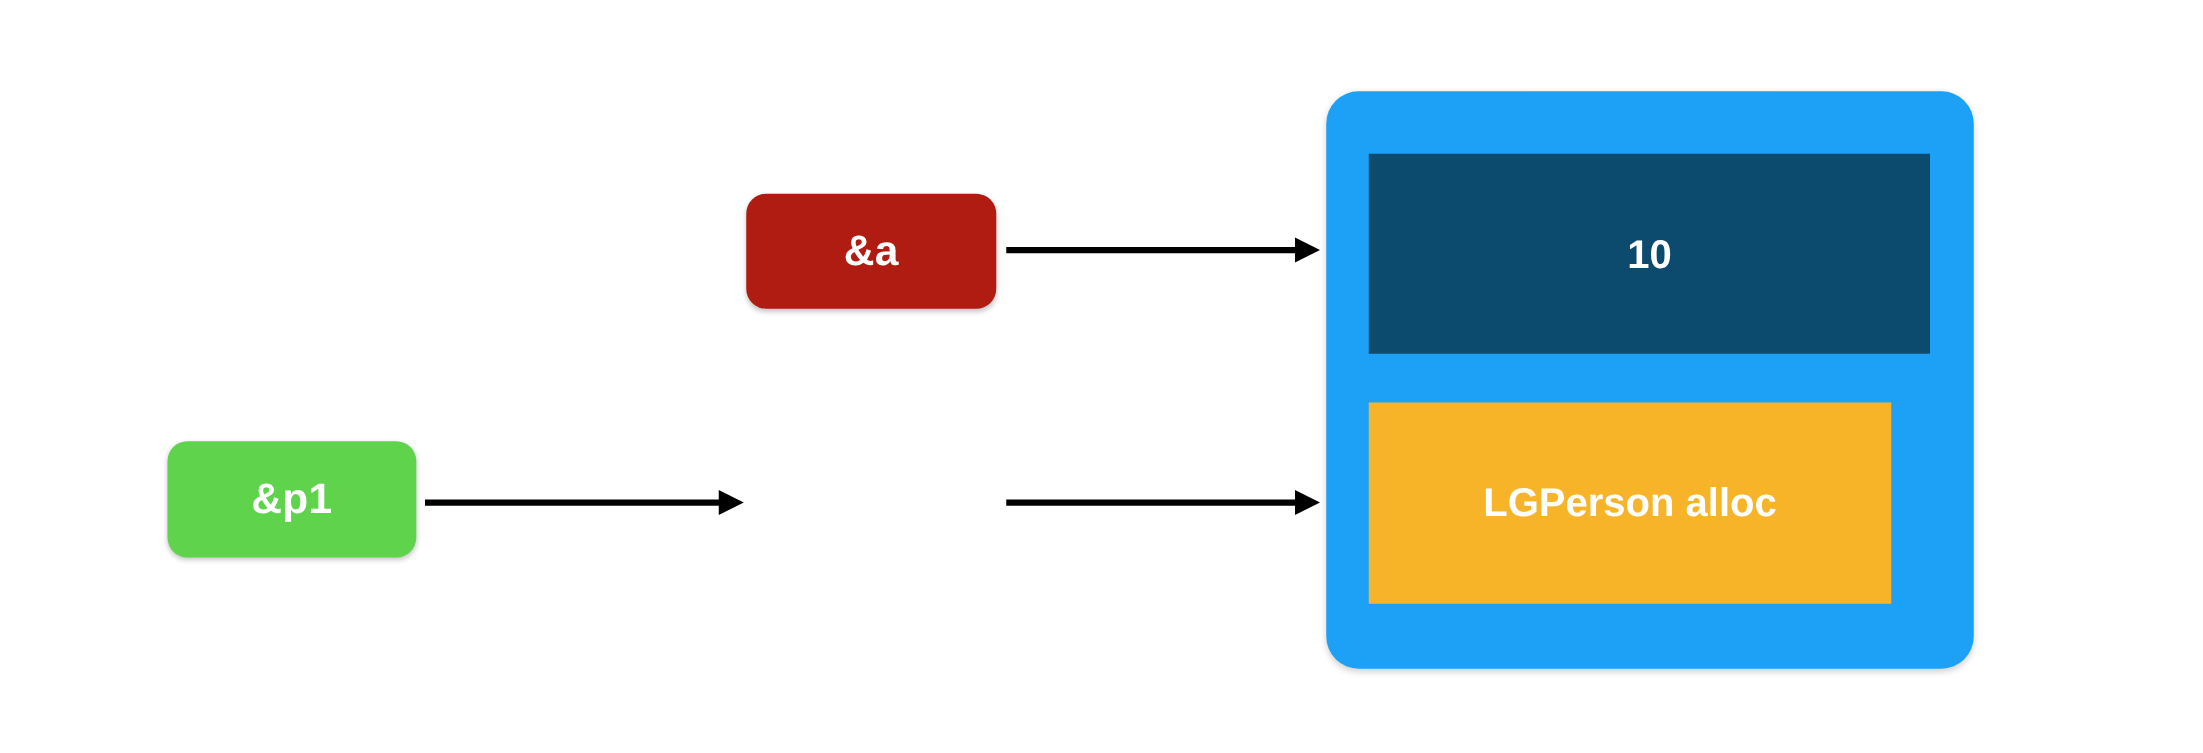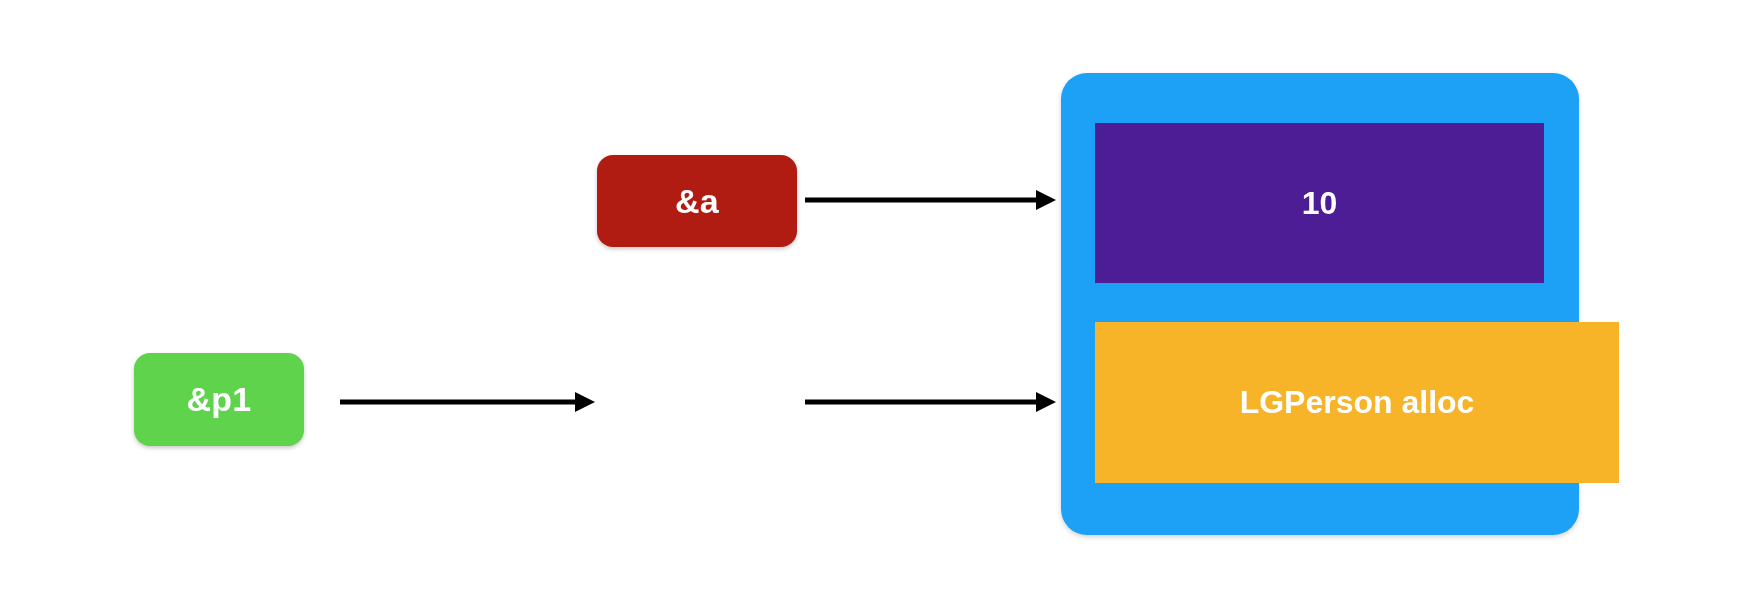--- a/index.html
+++ b/index.html
@@ -76,34 +76,34 @@
     height: 22px;
     pointer-events: none;
   }
   .arrow svg { display: block; overflow: visible; }
 </style>
 </head>
 <body>
 
 <div id="canvas" style="background: rgb(255, 255, 255);">
 
-  <div class="node node-green" id="node-addr-p1" style="left: 134px; top: 353px; width: 170px; height: 93px; background: rgb(94, 211, 75); color: rgb(255, 255, 255);">
+  <div class="node node-green" id="node-addr-p1" style="left: 134px; top: 353px; width: 199px; height: 93px; background: rgb(94, 211, 75); color: rgb(255, 255, 255);">
     <span>&amp;p1</span>
   </div>
 
   <div class="node node-red" id="node-addr-a" style="left: 597px; top: 155px; width: 200px; height: 92px; background: rgb(176, 28, 17); color: rgb(255, 255, 255);">
     <span>&amp;a</span>
   </div>
 
 
   <div class="heap" id="heap-block" style="left: 1061px; top: 73px; width: 518px; height: 462px; background: rgb(29, 161, 247);">
-    <div class="slot slot-pink" id="slot-value" style="left: 34px; top: 50px; width: 449px; height: 160px; background: #4c1d95; color: rgb(255, 255, 255);">
+    <div class="slot slot-pink" id="slot-value" style="left: 34px; top: 50px; width: 449px; height: 160px; background: #0c4a6e; color: rgb(255, 255, 255);">
       <span>10</span>
     </div>
-    <div class="slot slot-orange" id="slot-object" style="left: 34px; top: 249px; width: 524px; height: 161px; background: rgb(247, 180, 41); color: rgb(255, 255, 255);">
+    <div class="slot slot-orange" id="slot-object" style="left: 34px; top: 249px; width: 418px; height: 161px; background: rgb(247, 180, 41); color: rgb(255, 255, 255);">
       <span>LGPerson alloc</span>
     </div>
   </div>
 
   <div class="arrow" id="arrow-0" style="left: 340px; top: 391px; width: 255px; height: 22px;">
     <svg width="255" height="22" viewBox="0 0 255 22" xmlns="http://www.w3.org/2000/svg">
       <line class="arrow-line" x1="0" y1="11" x2="237" y2="11" stroke="#000000" stroke-width="5"></line>
       <polygon class="arrow-head" points="235,1 255,11 235,21" fill="#000000"></polygon>
     </svg>
   </div>

